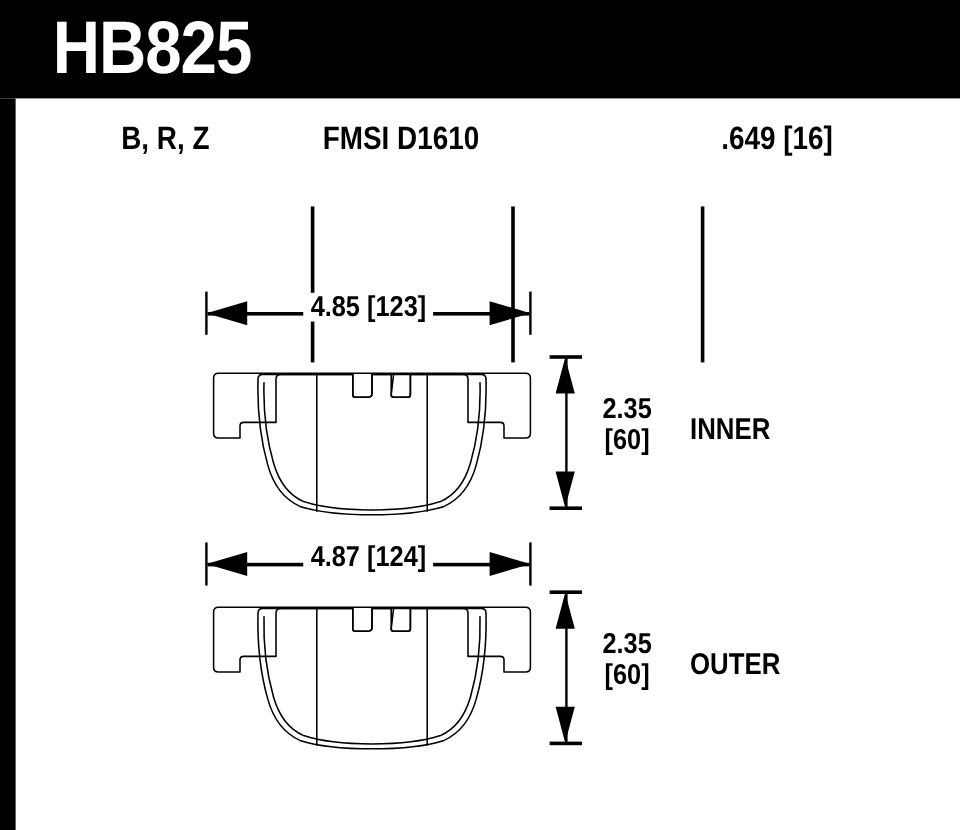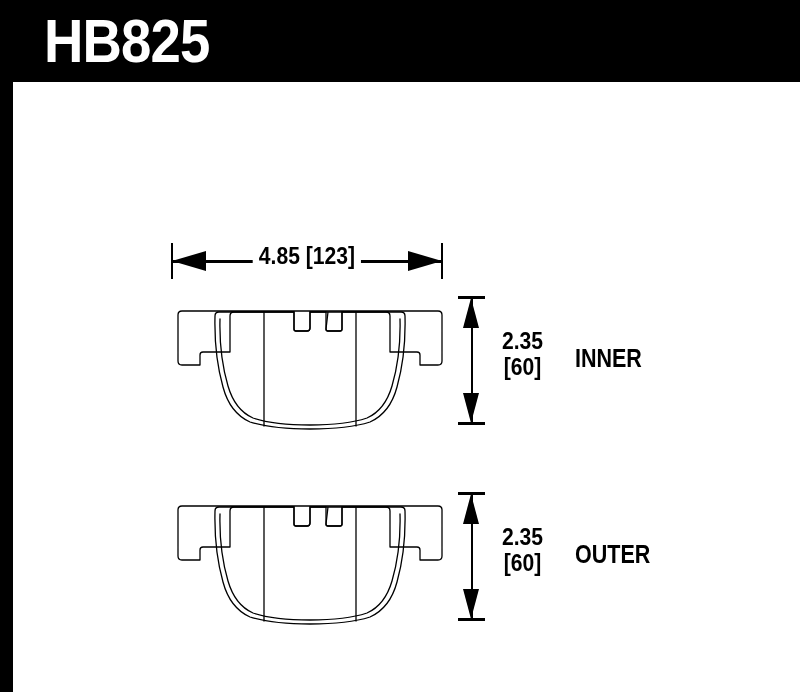--- a/index.html
+++ b/index.html
@@ -213,20 +213,28 @@
 </head>
 <body>
 
 <div id="sheet">
 
   <div class="header-band"></div>
   <div class="part-number">HB825</div>
 
   <div class="left-rail"></div>
 
+  <div class="spec-row">
+    <div class="spec-text spec-compounds">B, R, Z</div>
+    <div class="divider div-1"></div>
+    <div class="spec-text spec-fmsi">FMSI D1610</div>
+    <div class="divider div-2"></div>
+    <div class="divider div-3"></div>
+    <div class="spec-text spec-thick">.649 [16]</div>
+  </div>
 
   <div class="hdim" style="left:171px; top:243px; width:272px; height:36px;text-align:center;">
     <div class="ext ext-l"></div>
     <div class="ext ext-r"></div>
     <div class="bar" style="left:2px; right:2px;"></div>
     <div class="arrow arrow-l"></div>
     <div class="arrow arrow-r"></div>
     <div class="hlabel" style="left:50%; transform:translateX(-50%) scaleX(0.88);">4.85  [123]</div>
   </div>
 
@@ -309,20 +317,28 @@
     <div class="vbar" style="top:2px; bottom:2px;"></div>
     <div class="varrow varrow-t"></div>
     <div class="varrow varrow-b"></div>
     <div class="vlabel" style="top:32px;">
       <div>2.35</div>
       <div>[60]</div>
     </div>
     <div class="sidelabel" style="top:50px;">INNER</div>
   </div>
 
+  <div class="hdim" style="left:171px; top:452px; width:272px; height:36px;">
+    <div class="ext ext-l"></div>
+    <div class="ext ext-r"></div>
+    <div class="bar" style="left:2px; right:2px;"></div>
+    <div class="arrow arrow-l"></div>
+    <div class="arrow arrow-r"></div>
+    <div class="hlabel" style="left:50%; transform:translateX(-50%) scaleX(0.88);">4.87  [124]</div>
+  </div>
 
   <svg class="pad-svg" style="left:168px; top:490px;" width="284" height="140" viewBox="0 0 284 140">
     <g fill="none" stroke="#000000" stroke-width="1.3" stroke-linejoin="round" stroke-linecap="round">
       <path d="M 10,20
                L 10,66
                Q 10,70 14,70
                L 32,70
                L 32,60
                Q 32,57 35,57
                L 62,57

